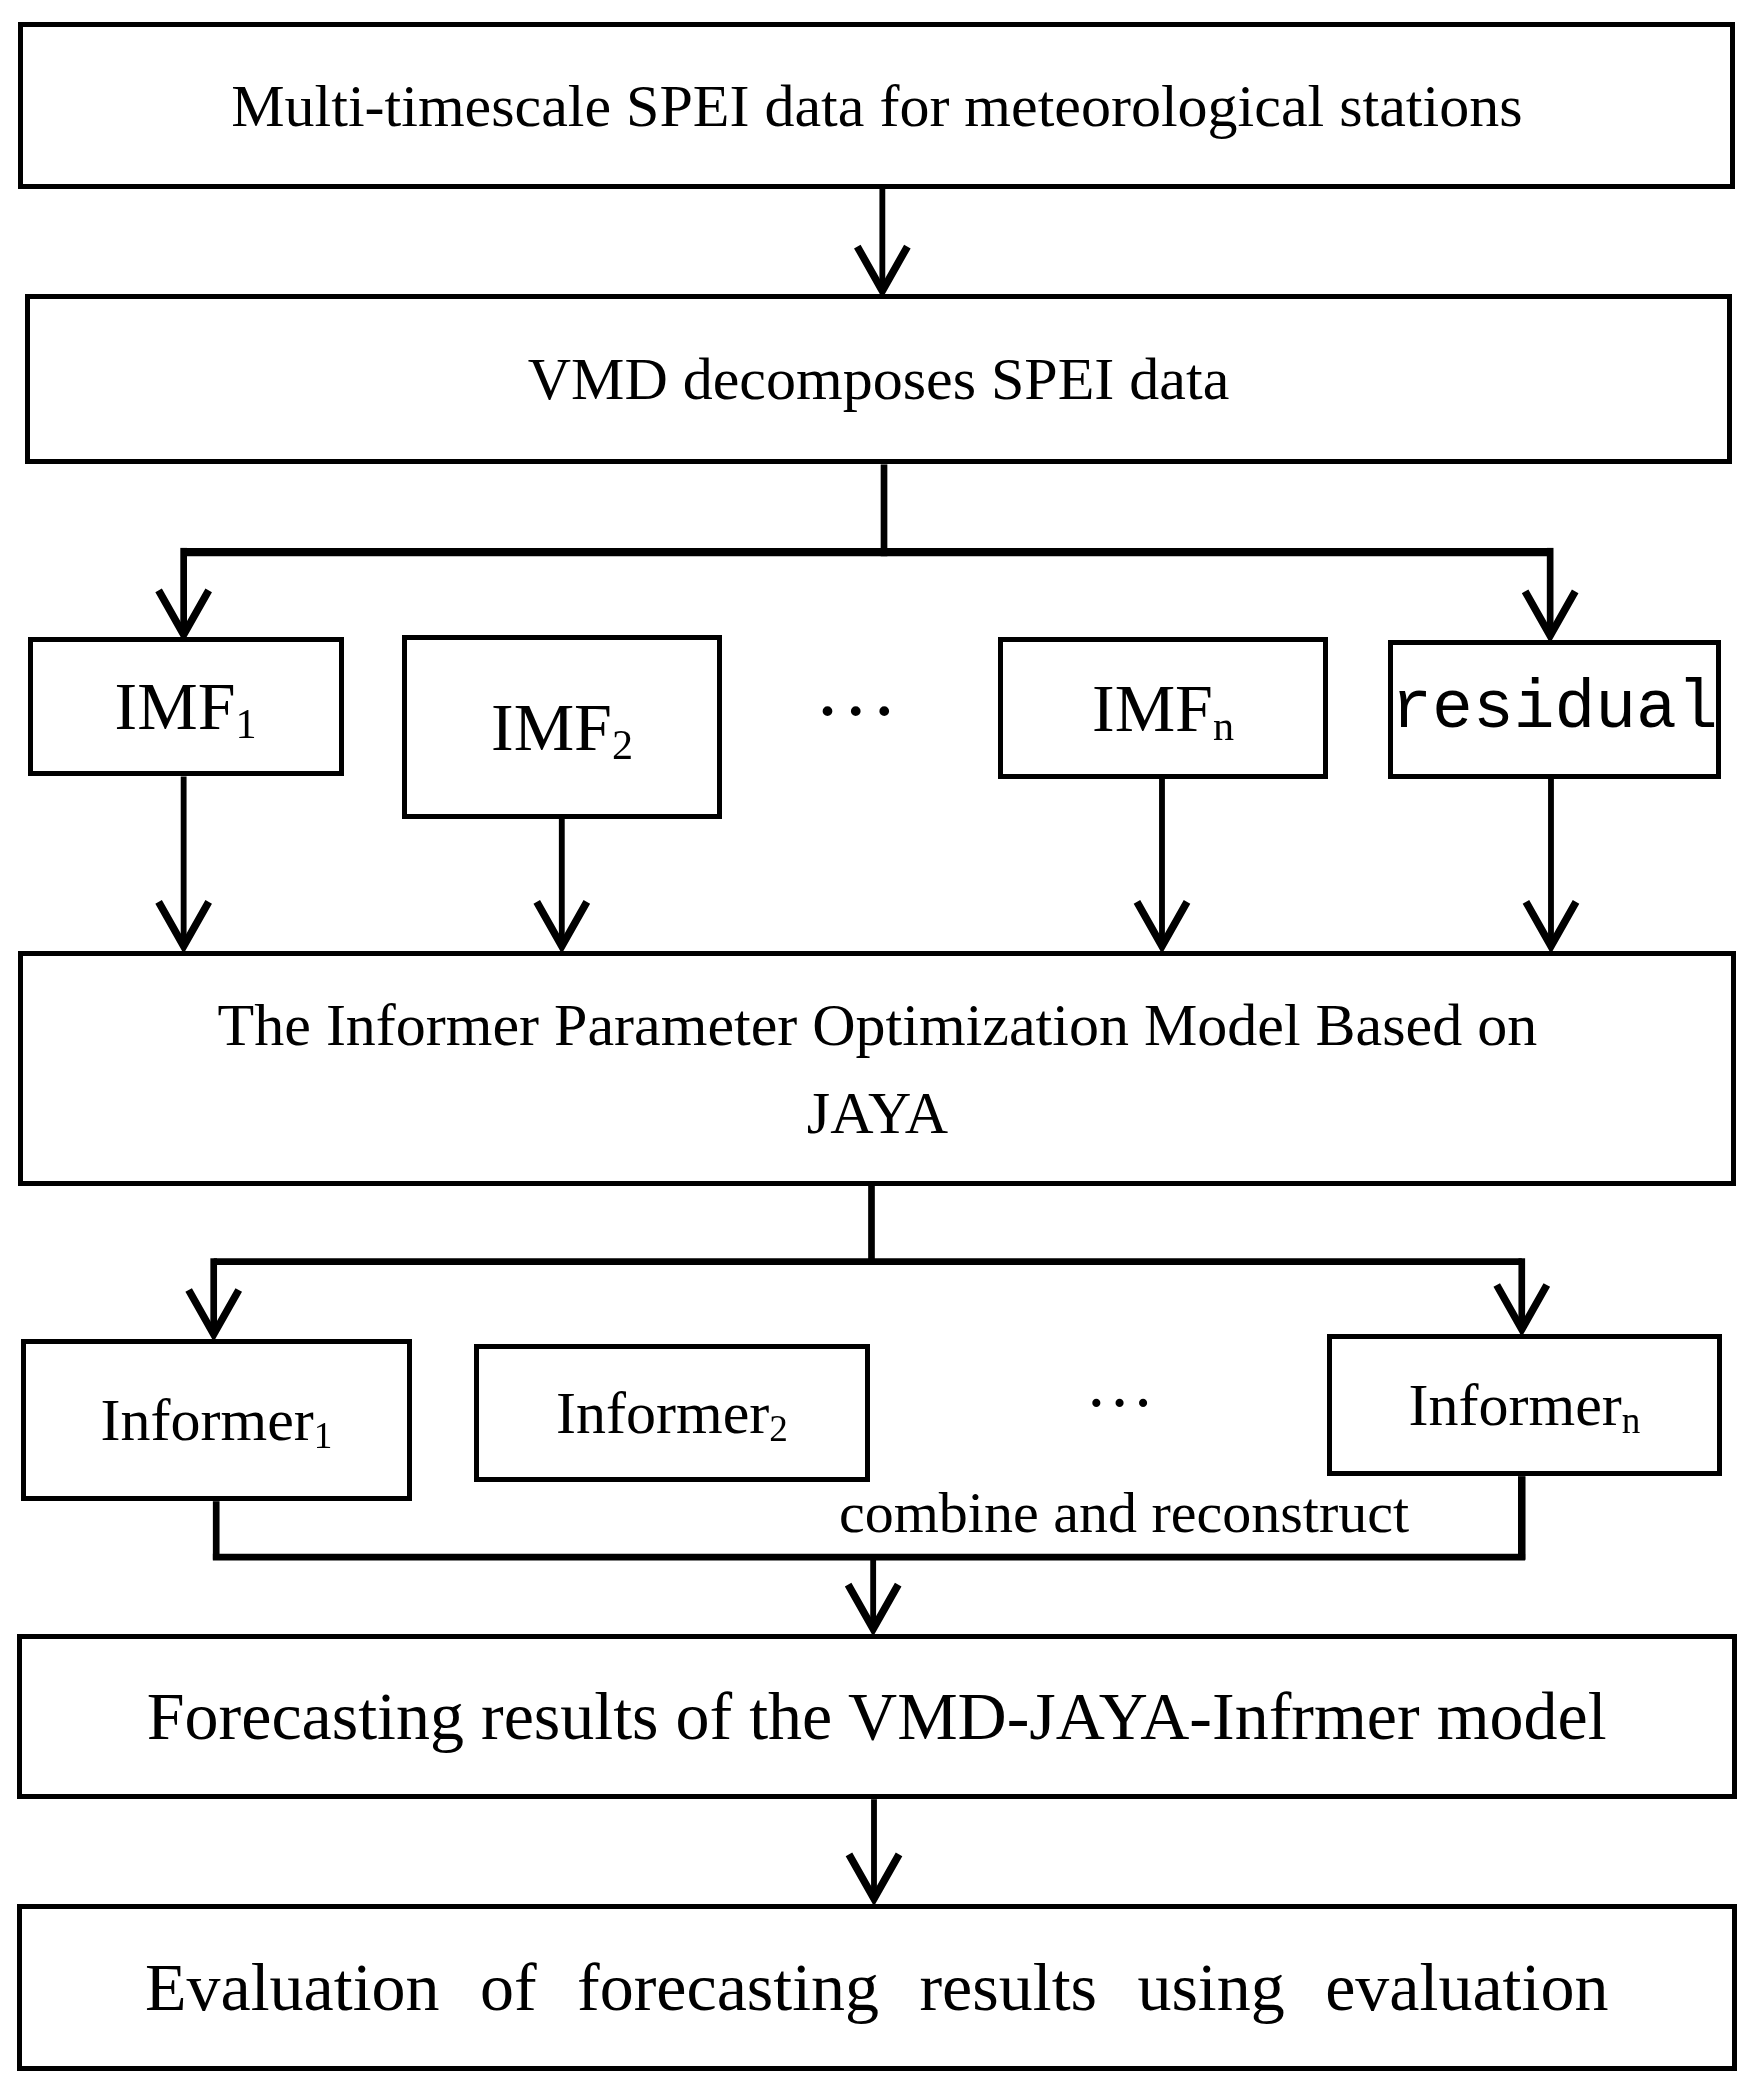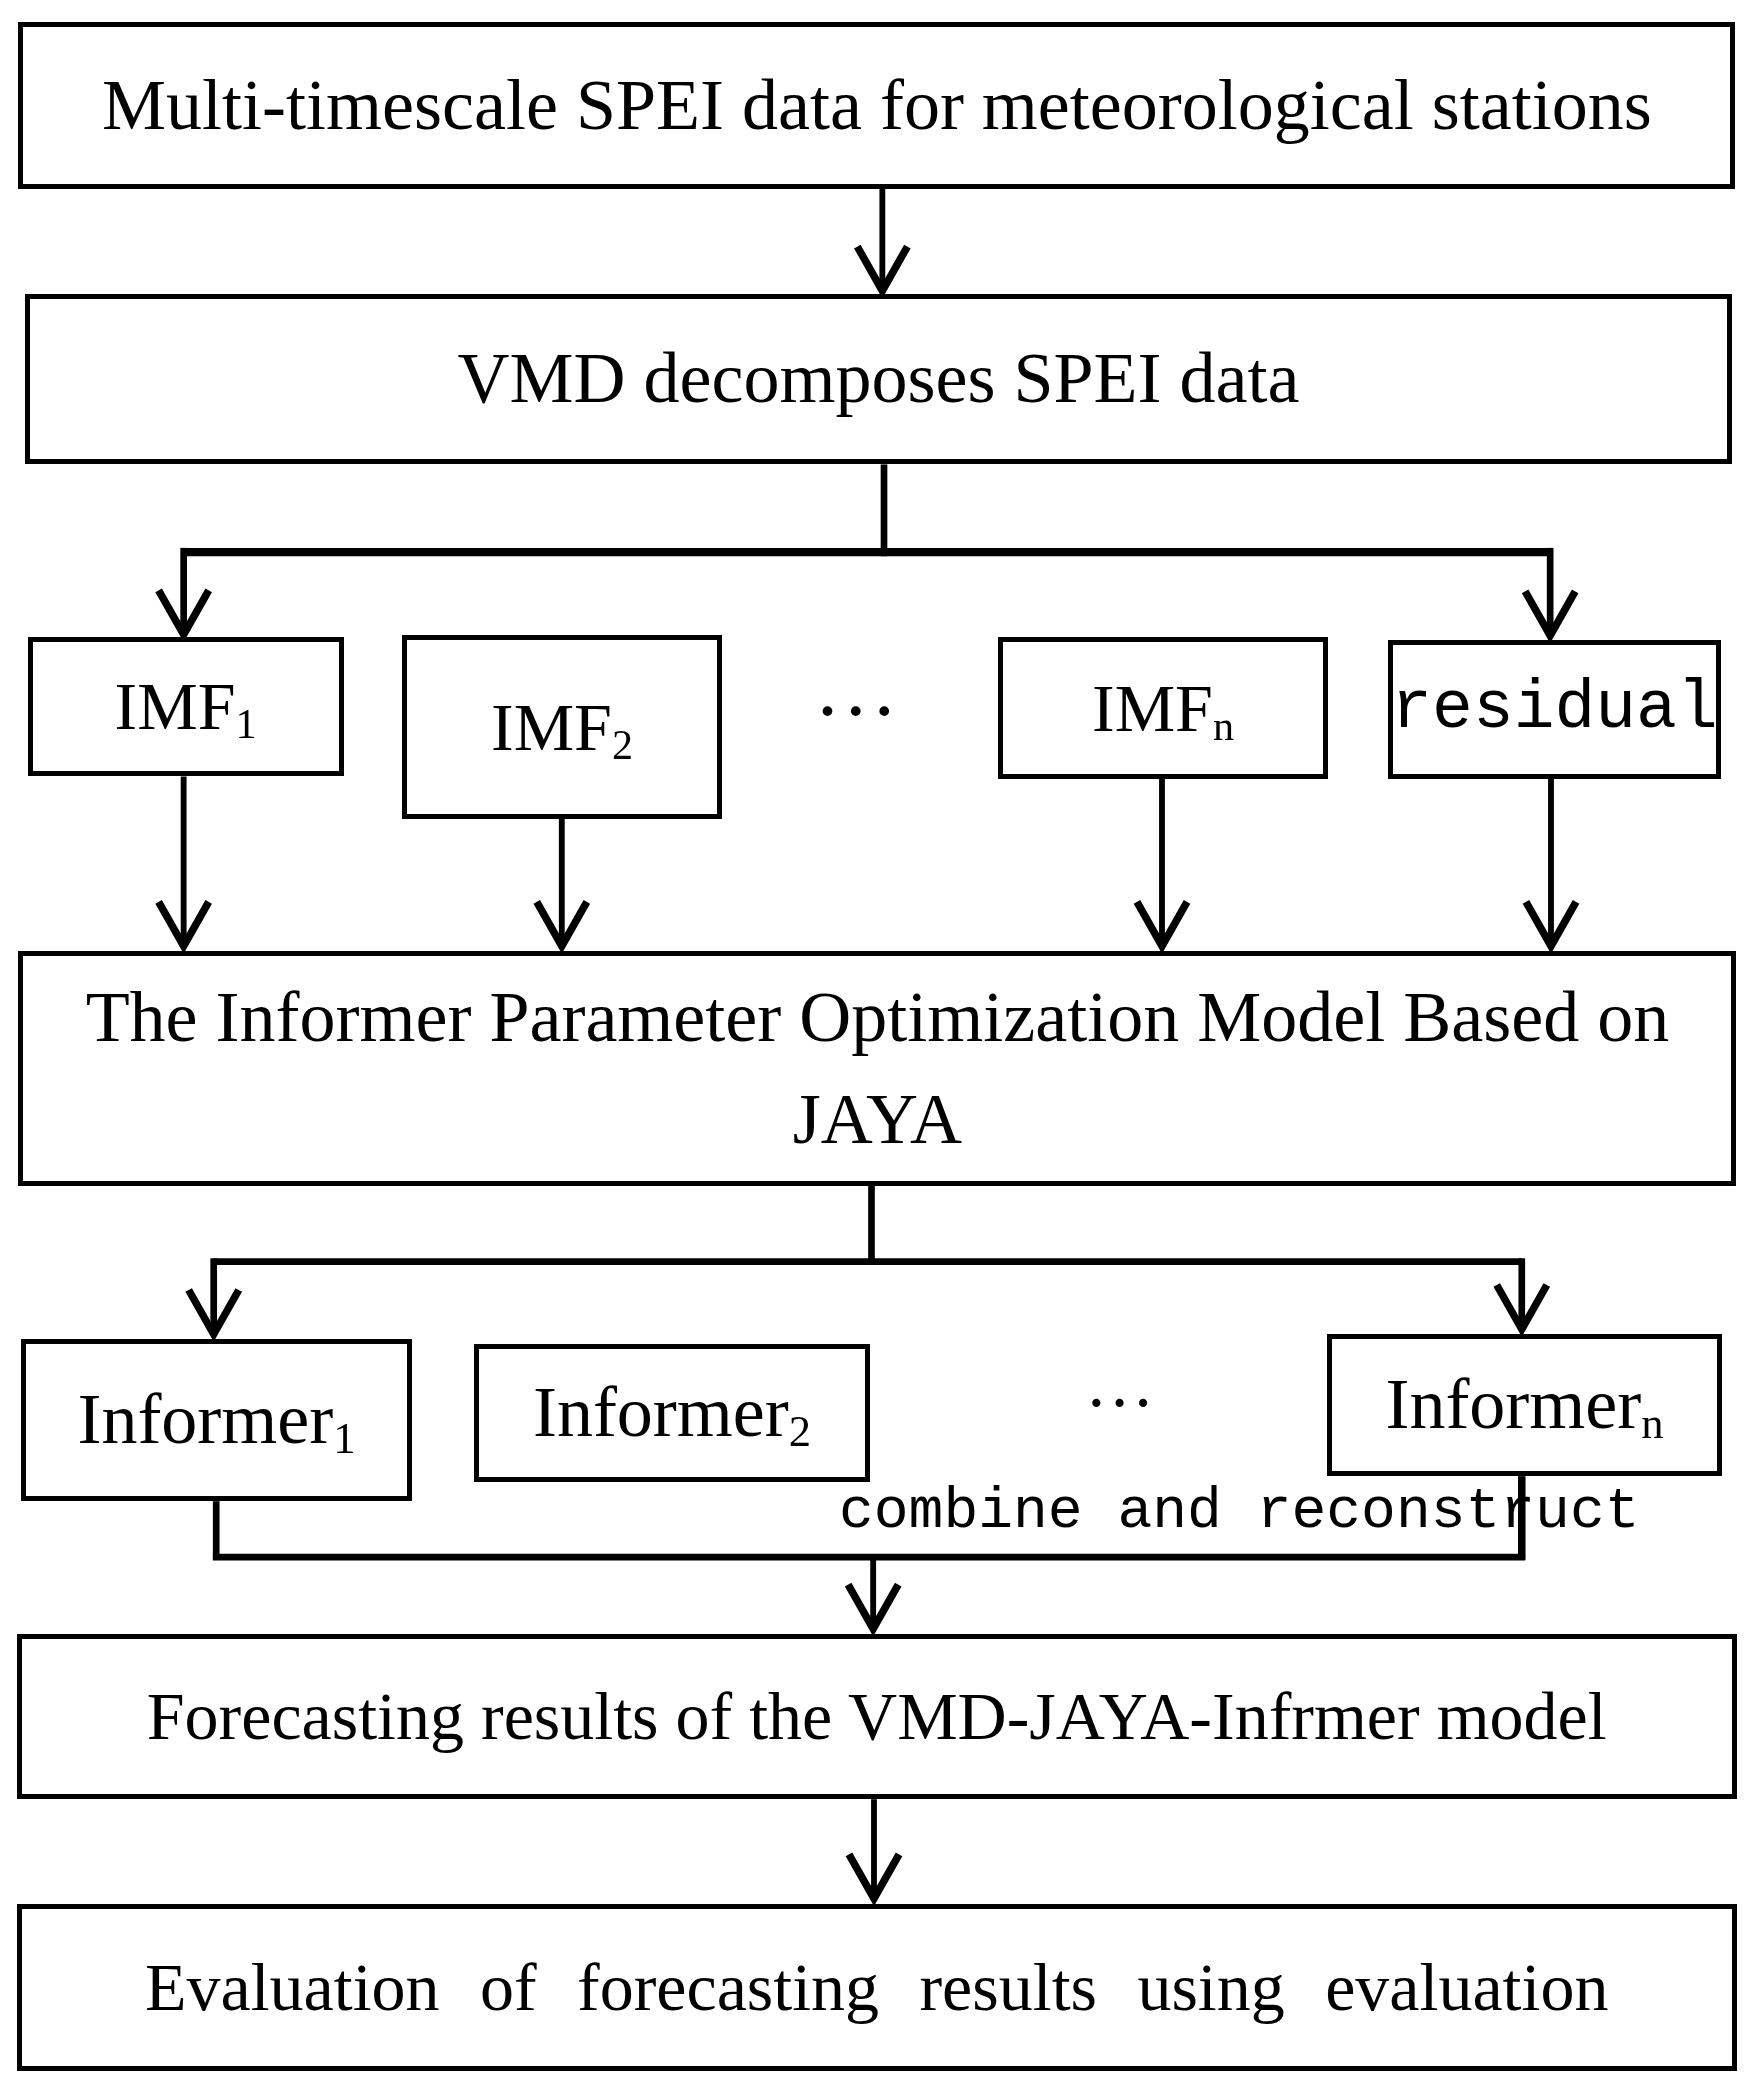--- a/index.html
+++ b/index.html
@@ -32,21 +32,21 @@
     border: 5px solid #000000;
     background: #ffffff;
     display: flex;
     flex-direction: column;
     align-items: center;
     justify-content: center;
     text-align: center;
     line-height: 1.1;
   }
   .node.wide { border-width: 5.8px; }
-  .big-text   { font-size: 72px; }
+  .big-text   { font-size: 60px; }
   .small-text { font-size: 68px; }
   sub {
     font-size: 0.62em;
     vertical-align: baseline;
     position: relative;
     top: 0.22em;
     line-height: 0;
   }
   .dots {
     position: absolute;
@@ -56,21 +56,20 @@
     transform: translate(-50%, -50%);
   }
   .dots-small {
     font-size: 50px;
     letter-spacing: 6.7px;
   }
   .free-label {
     position: absolute;
     font-size: 58px;
     white-space: nowrap;
-    font-family: Liberation Mono, monospace;
   }
   .jaya-lines { row-gap: 22px; }
   .eval-text { word-spacing: 23.4px; }
 </style>
 </head>
 <body>
 
 <div class="page">
 
   <svg class="connector-layer" viewBox="0 0 2100 2509" xmlns="http://www.w3.org/2000/svg">

